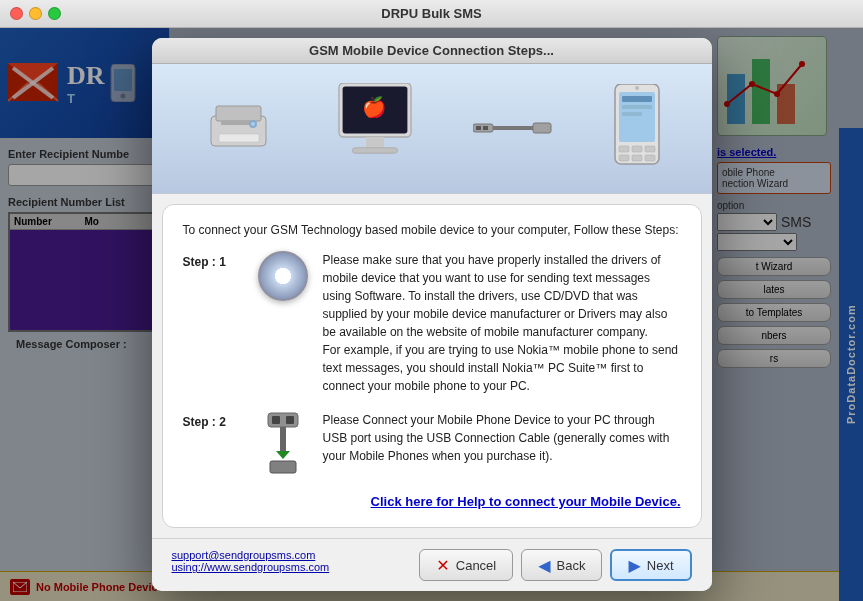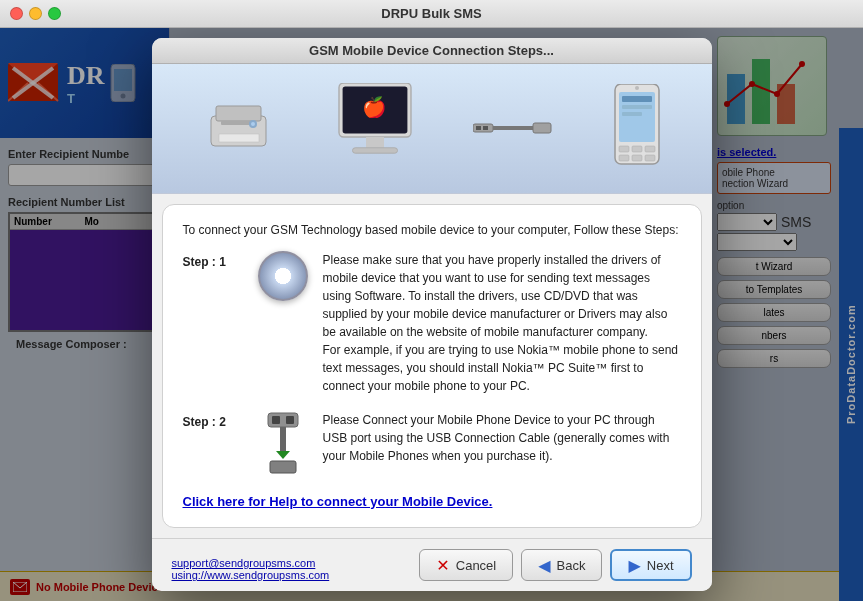--- a/index.html
+++ b/index.html
@@ -345,37 +345,37 @@
 
     
     .usb-icon {
       display: flex;
       flex-direction: column;
       align-items: center;
     }
 
     
     .help-link {
-      text-align: left;
+      text-align: right;
       margin-top: 0;
     }
     .help-link a {
       color: #0000cc;
       text-decoration: underline;
       font-weight: bold;
       font-size: 13px;
       cursor: pointer;
     }
 
     
     .modal-footer {
       padding: 10px 20px;
       display: flex;
       justify-content: space-between;
-      align-items: flex-end;
+      align-items: flex-start;
       border-top: 1px solid #d0d0d0;
       background: #f0f0f0;
       gap: 36px;
     }
     .modal-footer-links {
       display: flex;
       flex-direction: column;
     }
     .footer-link {
       color: #0000aa;
@@ -500,22 +500,22 @@
           <span>option</span>
         </div>
         <div style="display:flex;align-items:center;margin-top:2px;">
           <select style="font-size:9px;height:18px;width:60px;"></select>
           <span style="margin-left:4px;font-size:14px;">SMS</span>
         </div>
         <select style="font-size:9px;height:18px;width:80px;margin-top:2px;"></select>
 
         <div class="right-buttons">
           <button class="right-btn">t Wizard</button>
+          <button class="right-btn">lates</button>
           <button class="right-btn">to Templates</button>
-          <button class="right-btn">lates</button>
           <button class="right-btn">nbers</button>
           <button class="right-btn">rs</button>
         </div>
       </div>
     </div>
 
     <div class="watermark">
       <span>ProDataDoctor.com</span>
     </div>
 

